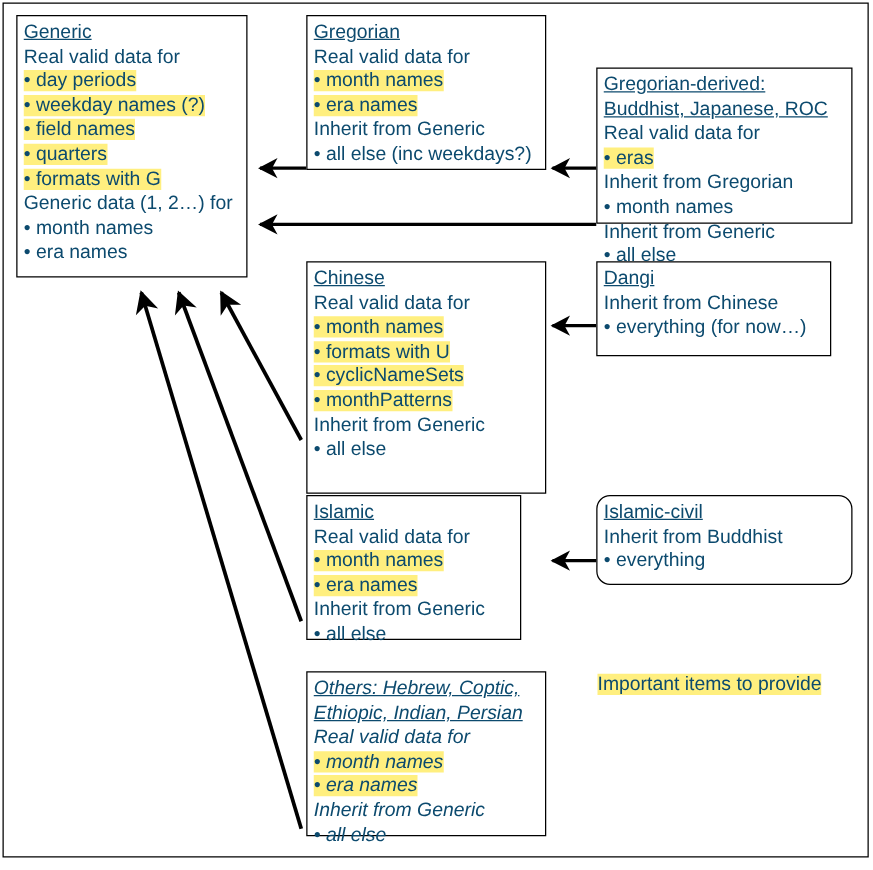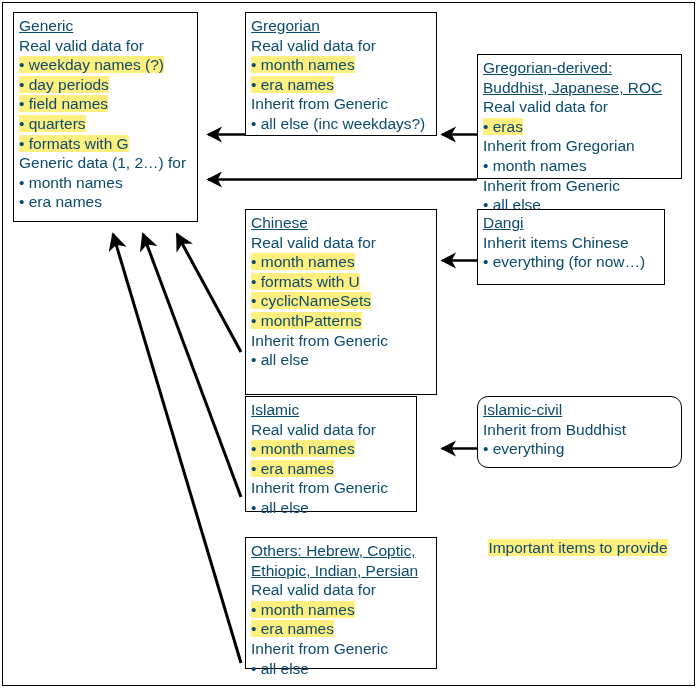--- a/index.html
+++ b/index.html
@@ -90,22 +90,22 @@
     <line x1="241" y1="352" x2="177" y2="234" stroke="#000" stroke-width="3" marker-end="url(#ah)"></line>
 
     <line x1="241" y1="497" x2="143" y2="234" stroke="#000" stroke-width="3" marker-end="url(#ah)"></line>
 
     <line x1="241" y1="663" x2="113" y2="234" stroke="#000" stroke-width="3" marker-end="url(#ah)"></line>
   </svg>
 
   <div class="box" style="left:13px; top:12px; width:185px; height:210px;">
     <div class="line title"><span class="txt">Generic</span></div>
     <div class="line"><span class="txt">Real valid data for</span></div>
+    <div class="line hl"><span class="txt">• <span>day periods</span></span></div>
     <div class="line hl"><span class="txt">• <span>weekday names (?)</span></span></div>
-    <div class="line hl"><span class="txt">• <span>day periods</span></span></div>
     <div class="line hl"><span class="txt">• <span>field names</span></span></div>
     <div class="line hl"><span class="txt">• <span>quarters</span></span></div>
     <div class="line hl"><span class="txt">• <span>formats with G</span></span></div>
     <div class="line"><span class="txt">Generic data (1, 2…) for</span></div>
     <div class="line"><span class="txt">• <span>month names</span></span></div>
     <div class="line"><span class="txt">• <span>era names</span></span></div>
   </div>
 
   <div class="box" style="left:245px; top:12px; width:192px; height:124px;">
     <div class="line title"><span class="txt">Gregorian</span></div>
@@ -133,46 +133,46 @@
     <div class="line hl"><span class="txt">• <span>month names</span></span></div>
     <div class="line hl"><span class="txt">• <span>formats with U</span></span></div>
     <div class="line hl"><span class="txt">• <span>cyclicNameSets</span></span></div>
     <div class="line hl"><span class="txt">• <span>monthPatterns</span></span></div>
     <div class="line"><span class="txt">Inherit from Generic</span></div>
     <div class="line"><span class="txt">• <span>all else</span></span></div>
   </div>
 
   <div class="box" style="left:477px; top:209px; width:188px; height:76px;">
     <div class="line title"><span class="txt">Dangi</span></div>
-    <div class="line"><span class="txt">Inherit items Chinese</span></div>
+    <div class="line"><span class="txt">Inherit from Chinese</span></div>
     <div class="line"><span class="txt">• <span>everything (for now…)</span></span></div>
   </div>
 
   <div class="box" style="left:245px; top:396px; width:172px; height:116px;">
     <div class="line title"><span class="txt">Islamic</span></div>
     <div class="line"><span class="txt">Real valid data for</span></div>
     <div class="line hl"><span class="txt">• <span>month names</span></span></div>
     <div class="line hl"><span class="txt">• <span>era names</span></span></div>
     <div class="line"><span class="txt">Inherit from Generic</span></div>
     <div class="line"><span class="txt">• <span>all else</span></span></div>
   </div>
 
   <div class="box" style="left:477px; top:396px; width:205px; height:72px;border-radius:11px;">
     <div class="line title"><span class="txt">Islamic-civil</span></div>
     <div class="line"><span class="txt">Inherit from Buddhist</span></div>
     <div class="line"><span class="txt">• <span>everything</span></span></div>
   </div>
 
-  <div class="box" style="left:245px; top:537px; width:192px; height:132px;">
+  <div class="box" style="left:245px; top:537px; width:192px; height:132px;font-style:italic;">
     <div class="line title"><span class="txt">Others: Hebrew, Coptic,</span></div>
     <div class="line title"><span class="txt">Ethiopic, Indian, Persian</span></div>
     <div class="line"><span class="txt">Real valid data for</span></div>
     <div class="line hl"><span class="txt">• <span>month names</span></span></div>
     <div class="line hl"><span class="txt">• <span>era names</span></span></div>
     <div class="line"><span class="txt">Inherit from Generic</span></div>
     <div class="line"><span class="txt">• <span>all else</span></span></div>
   </div>
 
-  <div class="note" style="left:478px; top:538px; width:200px;text-align:center;">
+  <div class="note" style="left:478px; top:538px; width:200px;">
     <div class="line hl"><span class="txt">Important items to provide</span></div>
   </div>
 
 </div>
 
 </body></html>

